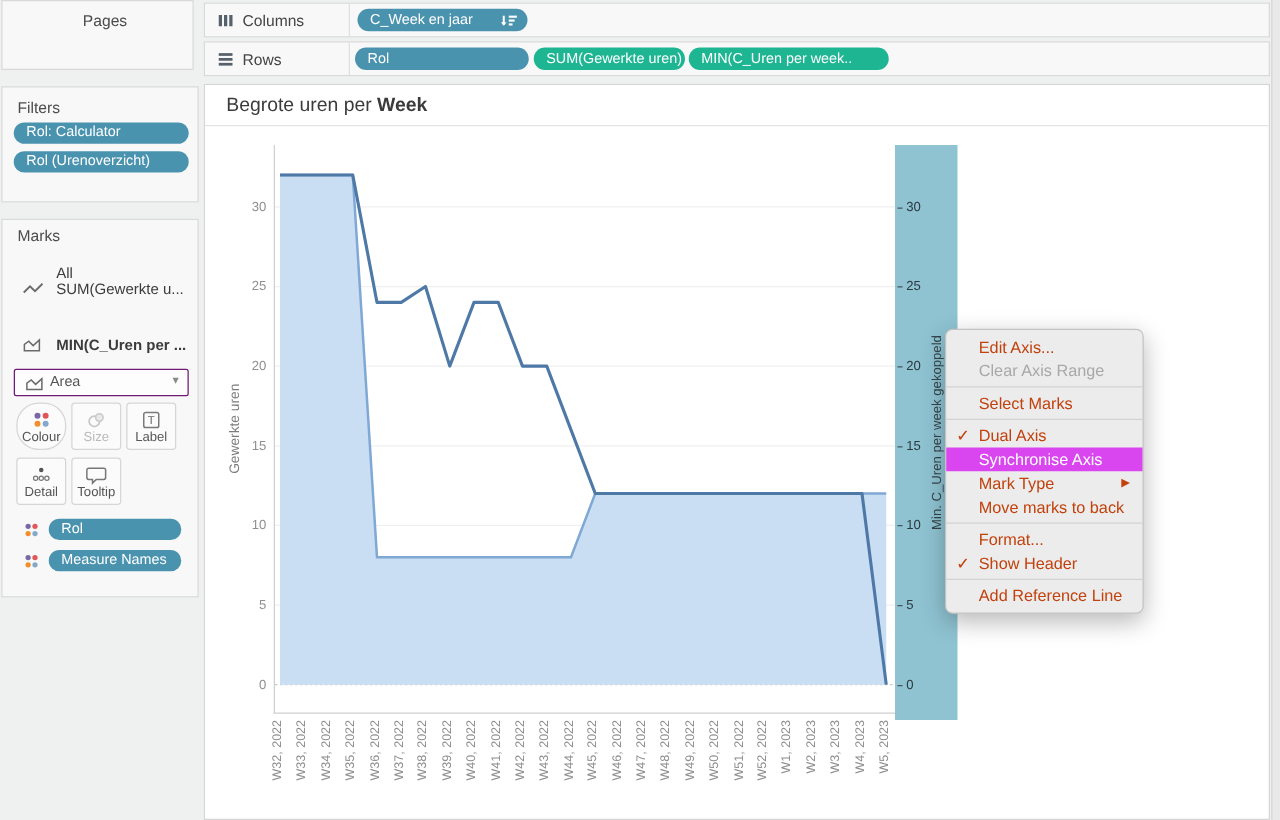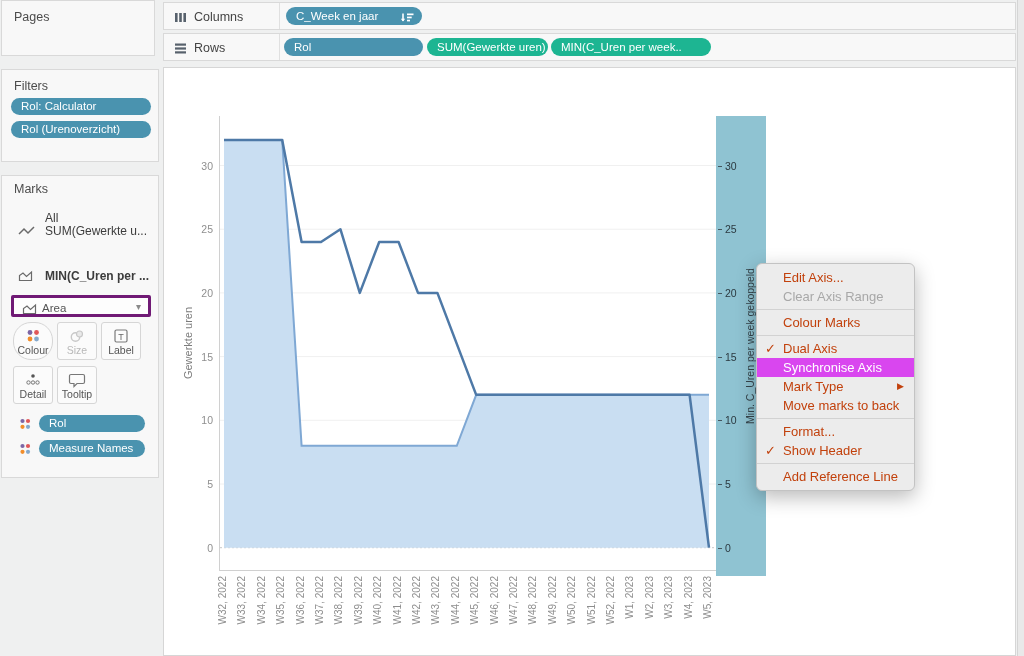--- a/index.html
+++ b/index.html
@@ -2,38 +2,38 @@
 <html><head>
 <meta charset="utf-8">
 <style>
   * { margin:0; padding:0; box-sizing:border-box; }
   html,body { width:1024px; height:656px; overflow:hidden; }
   body { font-family:"Liberation Sans","DejaVu Sans",sans-serif; background:#eff0f0; position:relative; }
 
   
   .panel { position:absolute; background:#f8f8f8; border:1px solid #d9d9d9; }
   .panel-title { font-size:12.5px; color:#4c4c4c; padding:9px 0 0 12px; }
-  #pages-panel  { left:1px; top:0;     width:154px; height:56px; }
+  #pages-panel  { left:1px; top:0;     width:154px; height:56px;text-align:center; }
   #filters-panel{ left:1px; top:69px;  width:158px; height:93px; }
   #marks-panel  { left:1px; top:175px; width:158px; height:303px; }
 
   .pill { border-radius:9px; color:#fff; font-size:11.5px; line-height:17px;
           padding:0 10px; white-space:nowrap; overflow:hidden; position:absolute; }
   .pill.dim  { background:#4a93af; }
   .pill.meas { background:#1db592; }
 
   #filters-pills .pill { left:9px; width:140px; height:17px; }
 
   .marks-row { position:absolute; left:0; width:156px; height:28px; font-size:12px; color:#3c3c3c; }
   .marks-row .mrk-label { position:absolute; left:43px; top:7px; }
   .marks-row .mrk-icon  { position:absolute; left:16px; top:8px; }
   .marks-row.bold .mrk-label { font-weight:bold; }
 
   #mark-type-dropdown { position:absolute; left:9px; top:119px; width:140px; height:22px;
-       background:#fdfdfd; border:3px solid #701a75; border-radius:2px; font-size:11.5px; color:#555; }
+       background:#fdfdfd; border:1px solid #701a75; border-radius:2px; font-size:11.5px; color:#555; }
   #mark-type-dropdown .dd-icon { position:absolute; left:8px; top:5px; }
   #mark-type-dropdown .dd-label { position:absolute; left:28px; top:4px; }
   #mark-type-dropdown .dd-caret { position:absolute; right:7px; top:3px; color:#8a8a8a; font-size:10px; }
 
   .marks-btn { position:absolute; width:40px; height:38px; background:#fbfbfb;
        border:1px solid #d6d6d6; border-radius:3px; text-align:center; }
   .marks-btn .btn-label { position:absolute; bottom:3px; width:100%; font-size:10.5px; color:#555; }
   .marks-btn .btn-icon { position:absolute; top:5px; left:0; width:100%; height:16px; }
   .marks-btn.disabled .btn-label { color:#b9b9b9; }
 
@@ -235,20 +235,23 @@
   <span class="shelf-label">Rows</span>
   <span class="shelf-divider"></span>
   <div id="rows-pills">
       <div class="pill dim" style="left: 120px; width: 139px;"><span>Rol</span></div>
       <div class="pill meas" style="left: 263px; width: 121px;"><span>SUM(Gewerkte uren)</span></div>
       <div class="pill meas" style="left: 387px; width: 160px;"><span>MIN(C_Uren per week..</span></div>
     </div>
 </div>
 
 <div id="worksheet">
+  <div id="sheet-title-bar">
+    <div class="t"><span>Begrote uren per </span><b>Week</b></div>
+  </div>
 
   <div id="y-axis-title">Gewerkte uren</div>
   <div id="y-ticks">
       <div class="ytick" style="top: 473.7px;">0</div>
       <div class="ytick" style="top: 410px;">5</div>
       <div class="ytick" style="top: 346.3px;">10</div>
       <div class="ytick" style="top: 282.6px;">15</div>
       <div class="ytick" style="top: 218.9px;">20</div>
       <div class="ytick" style="top: 155.2px;">25</div>
       <div class="ytick" style="top: 91.5px;">30</div>
@@ -316,21 +319,21 @@
       <div class="xlabel" style="left: 469.2px;">W3, 2023</div>
       <div class="xlabel" style="left: 488.6px;">W4, 2023</div>
       <div class="xlabel" style="left: 508px;">W5, 2023</div>
     </div>
 </div>
 
 <div id="context-menu">
     <div class="menu-item"><span>Edit Axis...</span></div>
     <div class="menu-item disabled"><span>Clear Axis Range</span></div>
     <div class="menu-sep"></div>
-    <div class="menu-item"><span>Colour Marks</span></div>
+    <div class="menu-item"><span>Select Marks</span></div>
     <div class="menu-sep"></div>
     <div class="menu-item"><span class="chk">✓</span><span>Dual Axis</span></div>
     <div class="menu-item highlighted"><span>Synchronise Axis</span></div>
     <div class="menu-item"><span>Mark Type</span><span class="sub">▶</span></div>
     <div class="menu-item"><span>Move marks to back</span></div>
     <div class="menu-sep"></div>
     <div class="menu-item"><span>Format...</span></div>
     <div class="menu-item"><span class="chk">✓</span><span>Show Header</span></div>
     <div class="menu-sep"></div>
     <div class="menu-item"><span>Add Reference Line</span></div>

